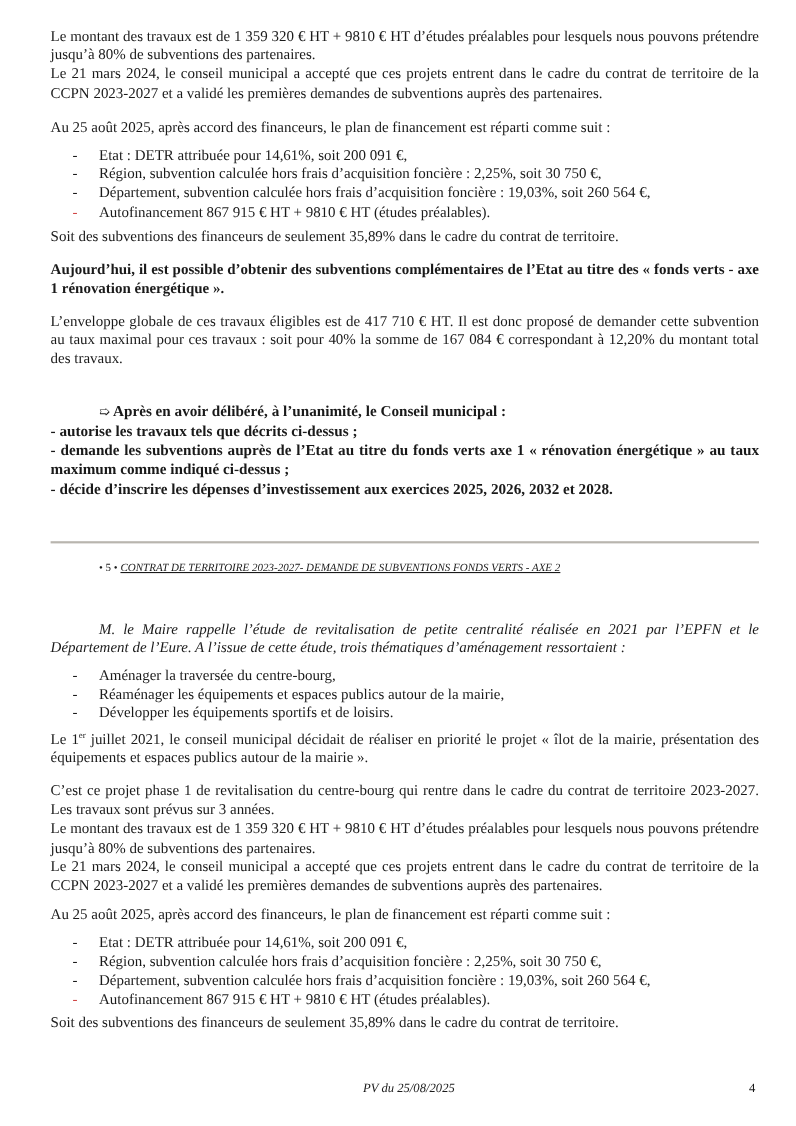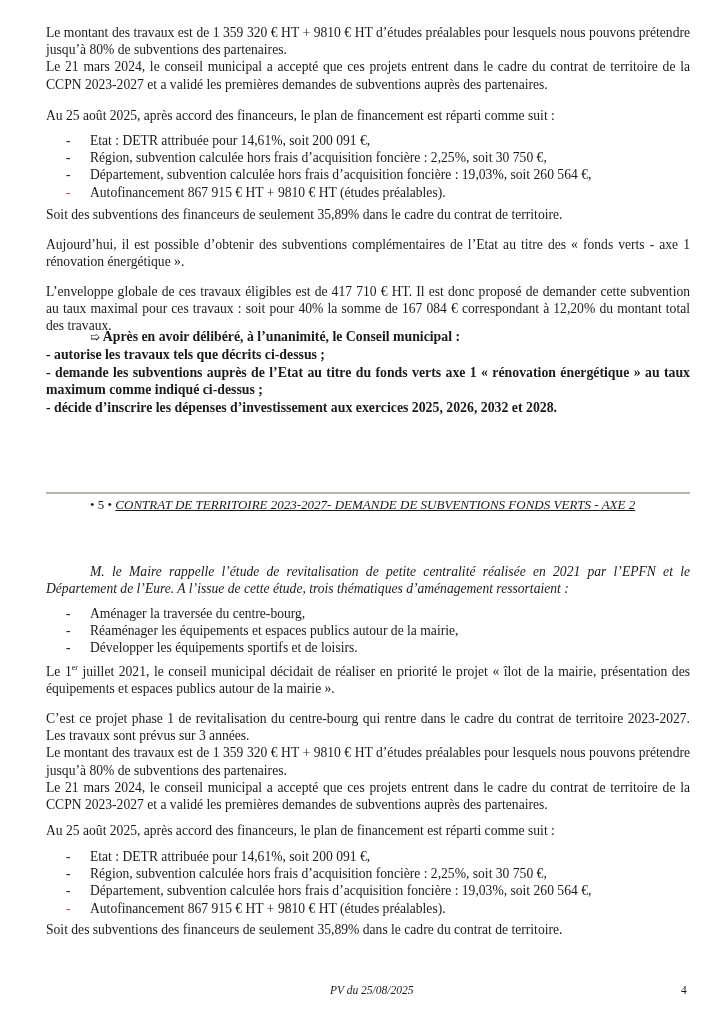--- a/index.html
+++ b/index.html
@@ -6,21 +6,21 @@
   body { width: 724px; height: 1024px; position: relative; overflow: hidden;
          font-family: "Liberation Serif", "DejaVu Serif", serif; color: #1a1a1a; }
   .p { font-size: 13.6px; line-height: 17.2px; margin: 0; text-align: justify; }
   .blk { position: absolute; left: 46px; width: 644px; }
   .ul { list-style: none; margin: 0; padding: 0; }
   .ul li { position: relative; padding-left: 44px; font-size: 13.6px; line-height: 17.2px; }
   .ul li .dash { position: absolute; left: 20px; top: 0; }
   .ul li .dash.red { color: #d04545; }
   .bold { font-weight: bold; font-size: 13.8px; line-height: 17.4px; }
   .divider { position: absolute; left: 46px; width: 644px; height: 2px; background: #b8b5ae; top: 492px; }
-  .title { position: absolute; left: 46px; width: 644px; top: 496px; font-size: 13px; line-height: 18px; text-align: justify; }
+  .title { position: absolute; left: 46px; width: 644px; top: 508px; font-size: 10px; line-height: 18px; text-align: justify; }
   .title .num { font-style: normal; }
   .title .u { font-style: italic; text-decoration: underline; }
   .footer { position: absolute; top: 984px; left: 0; width: 724px; font-size: 11.5px; }
   .footer .pv { position: absolute; left: 330px; font-style: italic; font-weight: normal; }
   .footer .pg { position: absolute; left: 681px; }
   .indent { text-indent: 44px; font-style: italic; }
   sup { font-size: 8px; vertical-align: super; line-height: 0; }
 </style>
 </head>
 <body>
@@ -33,24 +33,24 @@
 <p class="p blk" style="top:107px;">Au 25 août 2025, après accord des financeurs, le plan de financement est réparti comme suit :</p>
 
 <ul class="ul blk" style="top:132px;">
   <li><span class="dash">-</span><span>Etat : DETR attribuée pour 14,61%, soit 200 091 €,</span></li>
   <li><span class="dash">-</span><span>Région, subvention calculée hors frais d’acquisition foncière : 2,25%, soit 30 750 €,</span></li>
   <li><span class="dash">-</span><span>Département, subvention calculée hors frais d’acquisition foncière : 19,03%, soit 260 564 €,</span></li>
   <li><span class="dash red">-</span><span>Autofinancement 867 915 € HT + 9810 € HT (études préalables).</span></li>
 </ul>
 
 <p class="p blk" style="top:206px;">Soit des subventions des financeurs de seulement 35,89% dans le cadre du contrat de territoire.</p>
-<p class="p blk" style="top:236px;">Aujourd’hui, il est possible d’obtenir des subventions complémentaires de l’Etat au titre des « fonds verts - axe 1 rénovation énergétique ».</p>
+<p class="p blk" style="top:236px;font-weight:bold;">Aujourd’hui, il est possible d’obtenir des subventions complémentaires de l’Etat au titre des « fonds verts - axe 1 rénovation énergétique ».</p>
 <p class="p blk" style="top:283px;">L’enveloppe globale de ces travaux éligibles est de 417 710 € HT. Il est donc proposé de demander cette subvention au taux maximal pour ces travaux : soit pour 40% la somme de 167 084 € correspondant à 12,20% du montant total des travaux.</p>
 
-<div class="blk" style="top:328px;">
+<div class="blk" style="top:365px;">
   <p class="p bold" style="padding-left:44px;">
     <span style="font-weight:normal;font-size:12px;">➯</span>
     <span>Après en avoir délibéré, à l’unanimité, le Conseil municipal :</span>
   </p>
   <p class="p bold">- autorise les travaux tels que décrits ci-dessus ;</p>
   <p class="p bold">- demande les subventions auprès de l’Etat au titre du fonds verts axe 1 « rénovation énergétique » au taux maximum comme indiqué ci-dessus ;</p>
   <p class="p bold">- décide d’inscrire les dépenses d’investissement aux exercices 2025, 2026, 2032 et 2028.</p>
 </div>
 
 <div class="divider"></div>

